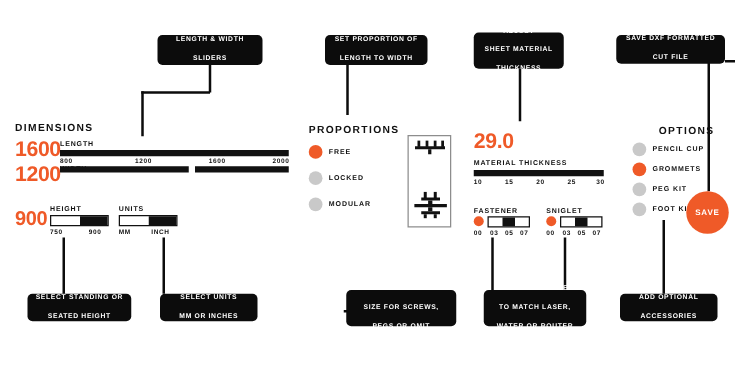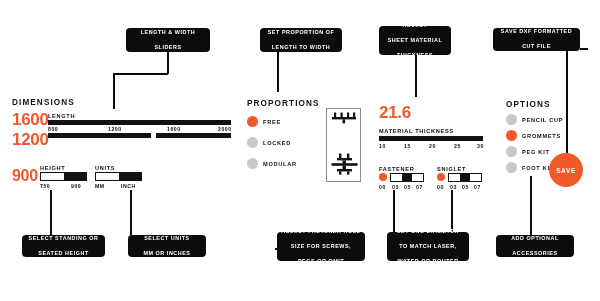--- a/index.html
+++ b/index.html
@@ -232,21 +232,21 @@
         <rect x="11.5" y="7.4" width="3.4" height="3.2"></rect>
         <rect x="0.5" y="10.2" width="26" height="2.6"></rect>
         <rect x="11.5" y="12.8" width="3.4" height="3.2"></rect>
         <rect x="6" y="16" width="15" height="2.4"></rect>
         <rect x="8" y="18.4" width="2.4" height="3.2"></rect>
         <rect x="16" y="18.4" width="2.4" height="3.2"></rect>
       </g>
     </svg>
   </div>
 
-  <div class="bigval" style="left:379px;top:104px;">21.6</div>
+  <div class="bigval" style="left:379px;top:104px;">29.0</div>
   <div class="slabel" style="left:379px;top:128px;">MATERIAL THICKNESS</div>
   <div class="bar" style="left:379px;top:136px;width:104px;height:4.5px;"></div>
   <div class="tick" style="left:379px;top:143px;">10</div>
   <div class="tick" style="left:404px;top:143px;">15</div>
   <div class="tick" style="left:429px;top:143px;">20</div>
   <div class="tick" style="left:454px;top:143px;">25</div>
   <div class="tick" style="left:477px;top:143px;">30</div>
 
   <div class="slabel" style="left:379px;top:166px;">FASTENER</div>
   <div class="seg-dot" style="left:379px;top:173px;"></div>
@@ -265,21 +265,21 @@
   <div class="seg" style="left:448px;top:172.5px;width:34px;height:9px;">
     <div class="cell"></div>
     <div class="cell on"></div>
     <div class="cell"></div>
   </div>
   <div class="tick" style="left:437px;top:184px;">00</div>
   <div class="tick" style="left:450px;top:184px;">03</div>
   <div class="tick" style="left:462px;top:184px;">05</div>
   <div class="tick" style="left:474px;top:184px;">07</div>
 
-  <div class="section-title" style="left:506px;top:100px;">OPTIONS</div>
+  <div class="section-title" style="left:527px;top:100px;">OPTIONS</div>
 
   <div class="radio-row" style="left:506px;top:114px;">
     <div class="dot"></div>
     <div class="radio-label">PENCIL CUP</div>
   </div>
   <div class="radio-row" style="left:506px;top:130px;">
     <div class="dot on"></div>
     <div class="radio-label">GROMMETS</div>
   </div>
   <div class="radio-row" style="left:506px;top:146px;">

